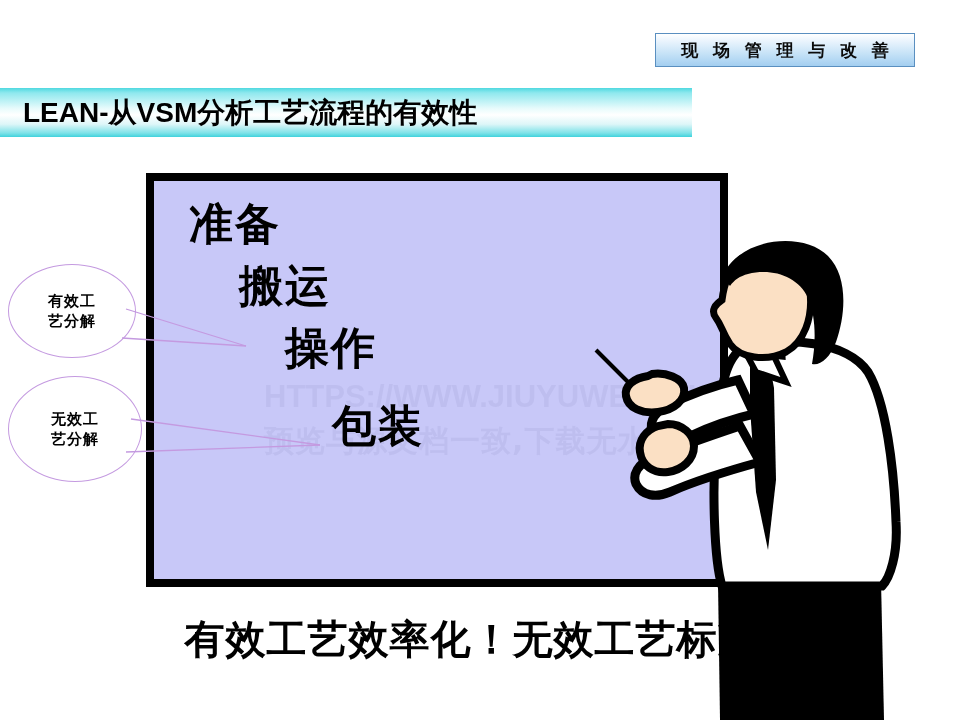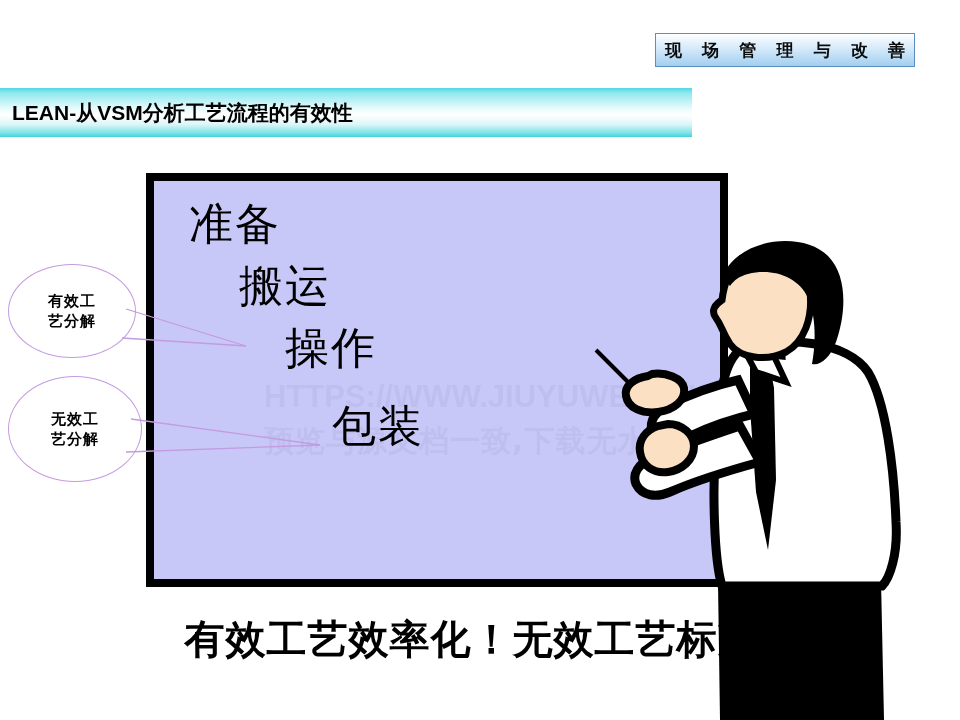--- a/index.html
+++ b/index.html
@@ -26,21 +26,21 @@
     width: 260px;
     height: 34px;
     border: 1px solid #5a8fc0;
     background: linear-gradient(to bottom, #ffffff 0%, #eaf4fd 22%, #c5e2f7 62%, #a3cef0 100%);
     display: flex;
     align-items: center;
     justify-content: center;
     box-sizing: border-box;
   }
   #header-badge .badge-text {
-    font-family: Liberation Mono, monospace;
+    font-family: Liberation Sans, sans-serif;
     font-size: 17px;
     font-weight: bold;
     color: #0b0b0b;
     letter-spacing: 5px;
     text-indent: 5px;
     white-space: nowrap;
   }
 
   
   #title-bar {
@@ -56,24 +56,24 @@
        #ffffff 55%,
        #ddf6f8 74%,
        #7de2e8 92%,
        #3fd2dc 100%);
     display: flex;
     align-items: center;
     box-sizing: border-box;
   }
   #title-bar .title-text {
     font-family: "Liberation Sans", "DejaVu Sans", sans-serif;
-    font-size: 21px;
+    font-size: 28px;
     font-weight: bold;
     color: #000000;
-    padding-left: 12px;
+    padding-left: 23px;
     white-space: nowrap;
     letter-spacing: 0px;
   }
 
   
   #board {
     position: absolute;
     left: 146px;
     top: 173px;
     width: 582px;
@@ -117,21 +117,21 @@
     top: 240px;
     font-size: 30px;
     letter-spacing: 1px;
     font-family: "DejaVu Sans", "Liberation Sans", sans-serif;
   }
 
   
   .step {
     position: absolute;
     font-family: "DejaVu Sans", "Liberation Sans", sans-serif;
-    font-weight: normal;
+    font-weight: bold;
     font-size: 44px;
     color: #000000;
     white-space: nowrap;
     letter-spacing: 2px;
   }
 
   
   .callout {
     position: absolute;
     border: 1px solid #c49ae0;

